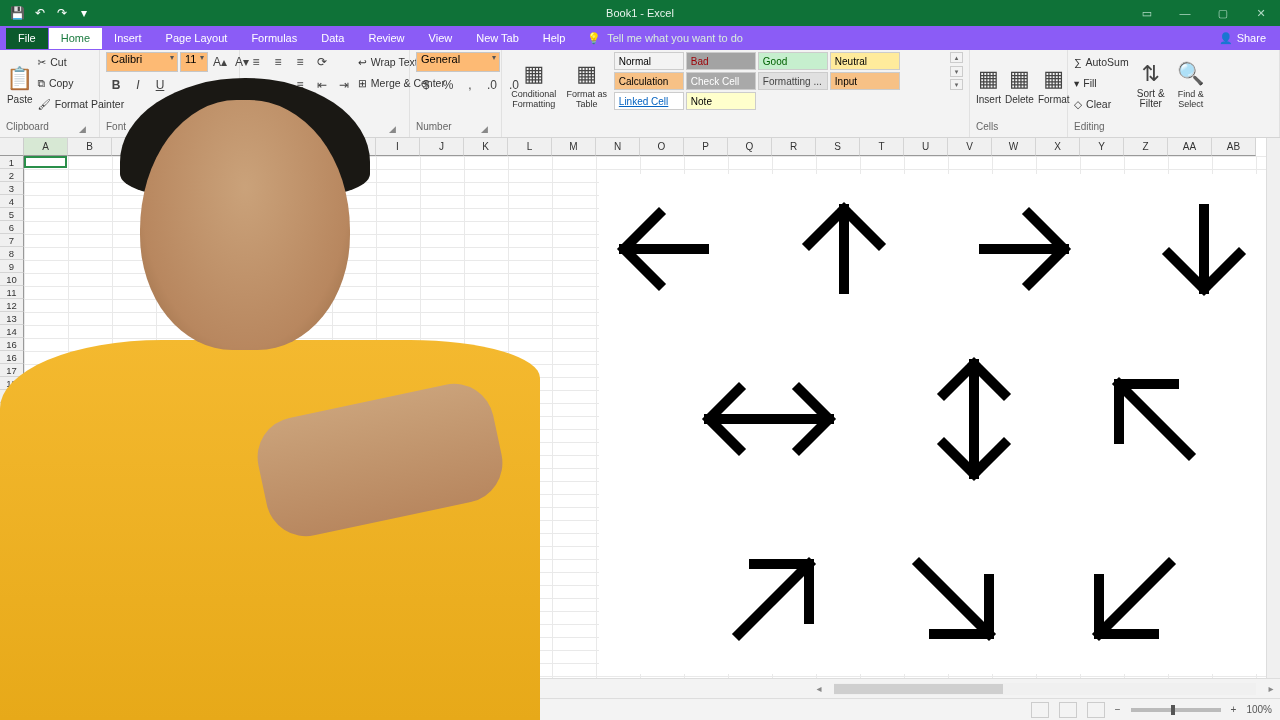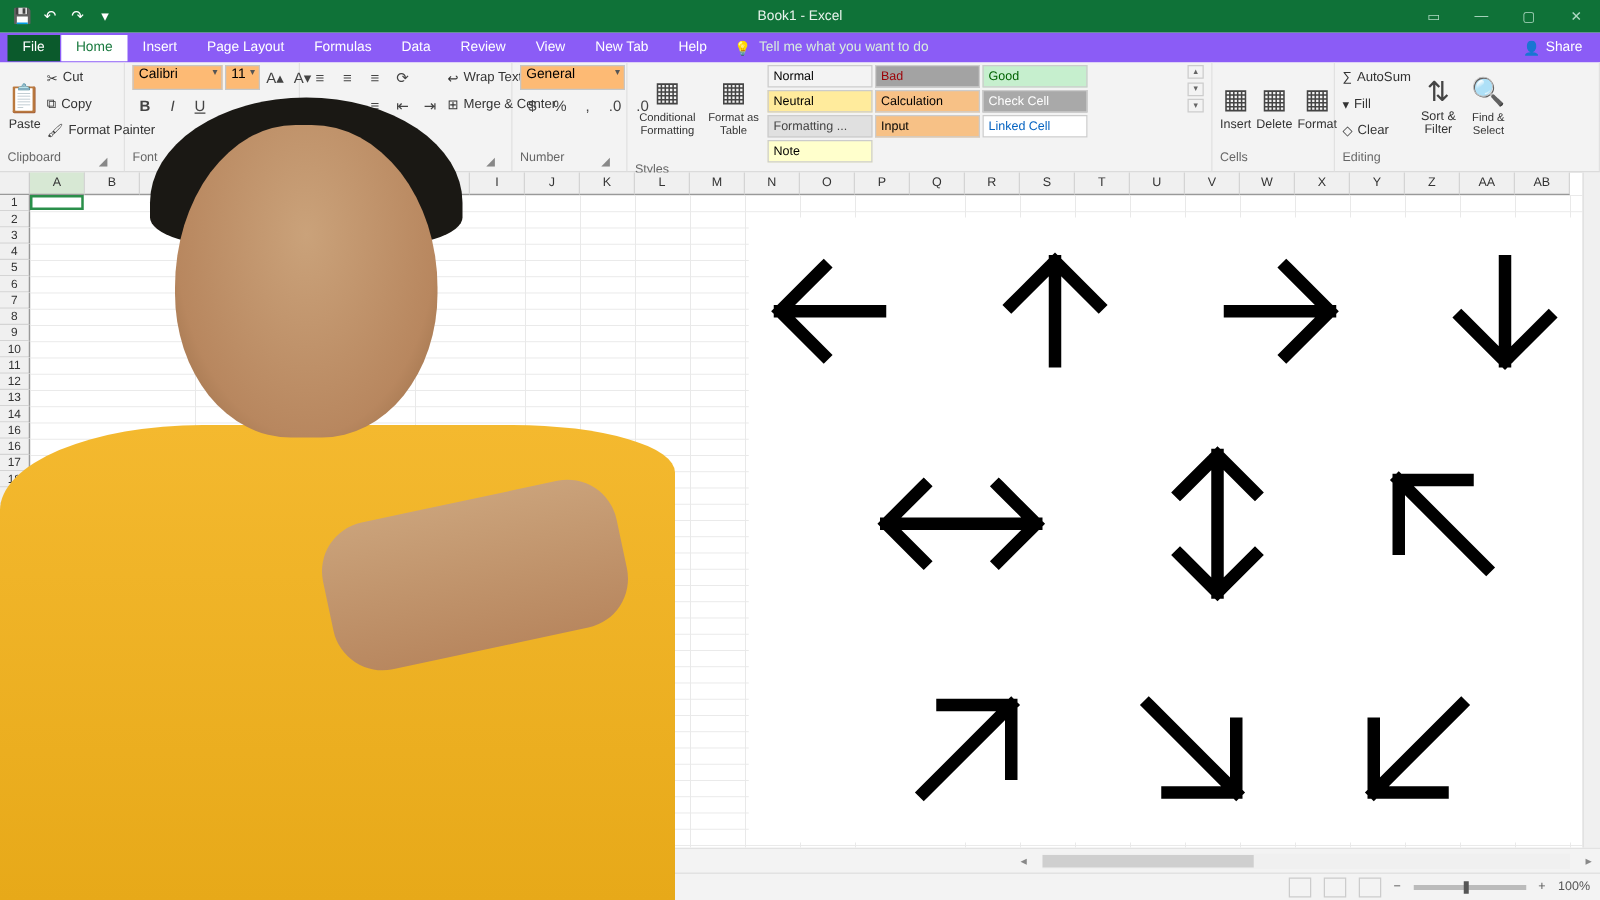--- a/index.html
+++ b/index.html
@@ -28,27 +28,27 @@
 .group-label{height:16px;font-size:10px;color:#666;position:relative}
 .launcher{position:absolute;right:2px;bottom:1px;width:12px;height:12px;font-size:9px;color:#888}
 .bigbtn{display:flex;flex-direction:column;align-items:center;justify-content:center;width:40px;height:66px;font-size:10px;color:#333;gap:2px}
 .bigbtn .ic{font-size:22px;color:#444}
 .smallrow{display:flex;align-items:center;gap:4px;height:20px;font-size:10.5px;color:#333;white-space:nowrap}
 .stack{display:flex;flex-direction:column;gap:1px}
 .combo{height:20px;background:#fdba74;border:1px solid #c6c6c6;display:flex;padding:0 4px;font-size:11px;position:relative}
 .combo .arr{position:absolute;right:3px;font-size:8px;color:#555}
 .icbtn{width:20px;height:20px;display:flex;align-items:center;justify-content:center;font-size:12px;color:#444}
 .cell-styles{display:flex;flex-wrap:wrap;width:360px;gap:2px}
-.style-chip{width:84px;height:18px;border:1px solid #ccc;font-size:10px;display:flex;align-items:center;padding:0 4px;overflow:hidden}
+.style-chip{width:70px;height:18px;border:1px solid #ccc;font-size:10px;display:flex;align-items:center;padding:0 4px;overflow:hidden}
 .orange{background:#f7c186}
 .gray{background:#e0e0e0;color:#444}
 .yellow{background:#ffeb9c}
 .redt{background:#a3a3a3;color:#9c0006}
 .greent{background:#c6efce;color:#006100}
-.bluel{background:#fff;color:#0563c1;}
+.bluel{background:#fff;color:#0563c1;text-decoration:underline}
 .yell2{background:#ffffcc}
 .checkcell{background:#a9a9a9;color:#fff}
 .stylearrows{width:14px;display:flex;flex-direction:column;justify-content:space-between;height:38px}
 .sa{height:11px;border:1px solid #ccc;font-size:7px;text-align:center;line-height:9px;color:#666}
 
 
 .gridwrap{position:relative;height:540px;display:flex}
 .corner{width:24px;height:18px;background:#f0f0f0;border-right:1px solid #ccc;border-bottom:1px solid #999;position:absolute;left:0;top:0}
 .colheads{position:absolute;left:24px;top:0;height:18px;display:flex}
 .colhead{width:44px;height:18px;background:#f0f0f0;border-right:1px solid #d4d4d4;border-bottom:1px solid #999;text-align:center;font-size:10px;line-height:18px;color:#333}
@@ -273,21 +273,20 @@
         <div class="style-chip yell2">
             <span>Note</span>
           </div>
       </div>
       <div class="stylearrows">
         <div class="sa">▴</div>
         <div class="sa">▾</div>
         <div class="sa">▾</div>
       </div>
     </div>
-    <div class="group-label"><span>Styles</span></div>
   </div>
 
   <div class="group" style="width:98px">
     <div class="group-body">
       <div class="bigbtn" style="width:30px">
           <span class="ic">▦</span>
           <span>Insert</span>
         </div>
       <div class="bigbtn" style="width:30px">
           <span class="ic">▦</span>

